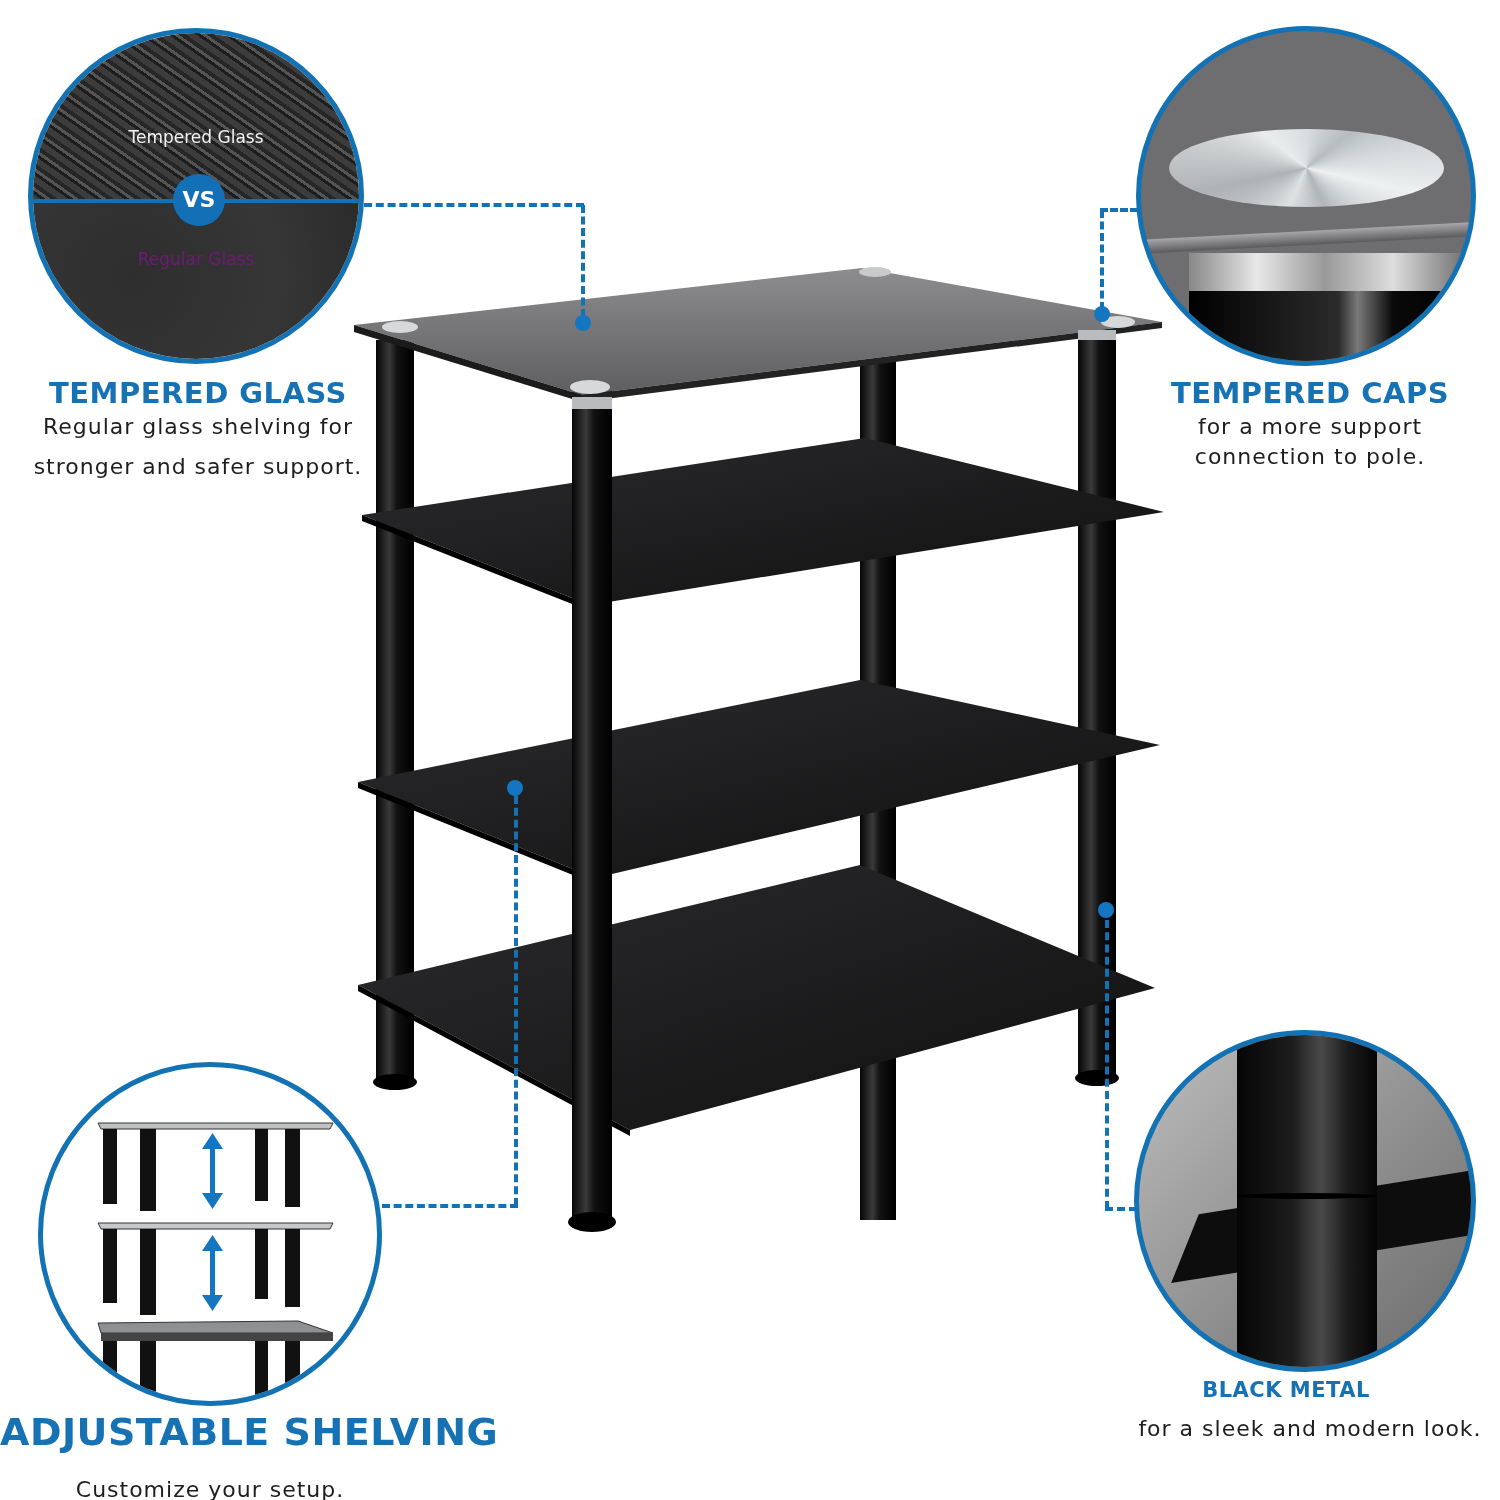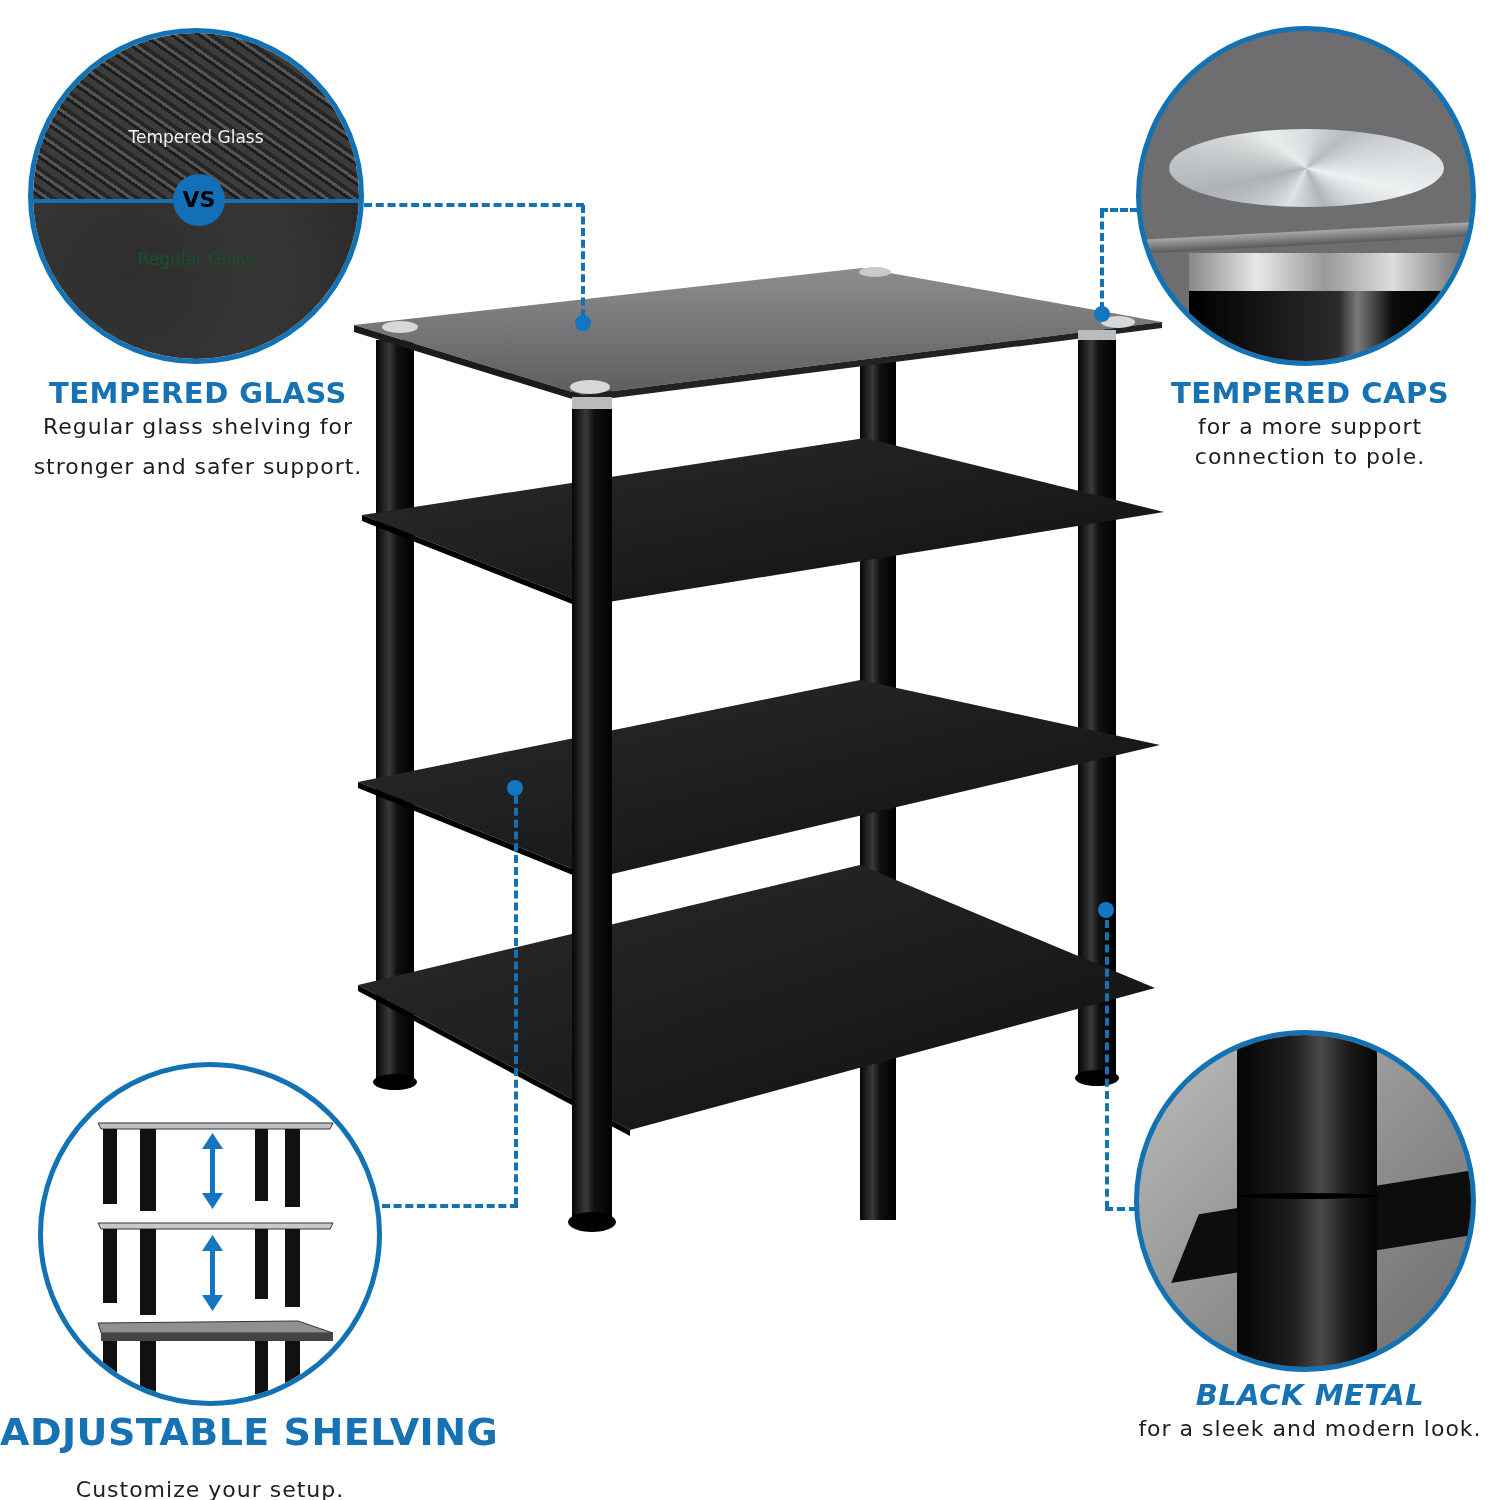--- a/index.html
+++ b/index.html
@@ -62,22 +62,22 @@
     <rect x="232" y="137" width="40" height="12" fill="#b9bbbe"></rect>
     <rect x="738" y="70" width="38" height="10" fill="#b9bbbe"></rect>
   </svg>
 </div>
 
 <div class="circle" style="left:28px;top:28px;width:336px;height:336px;">
   <div class="abs" style="left:0;top:0;width:100%;height:168px;background:repeating-linear-gradient(35deg,#3c3c3c 0 6px,#1d1d1d 6px 9px,#555 9px 12px,#262626 12px 16px);"></div>
   <div class="abs" style="left:0;top:168px;width:100%;height:168px;background:radial-gradient(circle at 30% 45%,#2e2e2e,#363636 60%,#2a2a2a);"></div>
   <div class="abs" style="left:0;top:166px;width:100%;height:4px;background:#1372b4;"></div>
   <div class="abs" style="left:0;width:100%;top:94px;text-align:center;color:#f2f2f2;font-size:17px;">Tempered Glass</div>
-  <div class="abs" style="left:0;width:100%;top:216px;text-align:center;color:#14532d;font-size:17px;">Regular Glass</div>
-  <div class="abs" style="left:140px;top:141px;width:52px;height:52px;border-radius:50%;background:#1470b6;color:#000000;font-weight:bold;font-size:22px;line-height:52px;text-align:center;">
+  <div class="abs" style="left:0;width:100%;top:216px;text-align:center;color:#701a75;font-size:17px;">Regular Glass</div>
+  <div class="abs" style="left:140px;top:141px;width:52px;height:52px;border-radius:50%;background:#1470b6;color:#ffffff;font-weight:bold;font-size:22px;line-height:52px;text-align:center;">
     <span>VS</span>
   </div>
 </div>
 <div class="title" style="left:0;width:396px;top:376px;font-size:29px;">TEMPERED GLASS</div>
 <div class="desc" style="left:0;width:396px;top:412px;">Regular glass shelving for</div>
 <div class="desc" style="left:0;width:396px;top:442px;margin-top:10px;">stronger and safer support.</div>
 
 <div class="dash-h" style="left:364px;top:203px;width:220px;"></div>
 <div class="dash-v" style="left:581px;top:205px;height:112px;"></div>
 <div class="dot" style="left:575px;top:315px;"></div>
@@ -129,17 +129,17 @@
 <div class="desc" style="left:0;width:420px;top:1447px;margin-top:28px;">Customize your setup.</div>
 <div class="dash-h" style="left:382px;top:1204px;width:136px;"></div>
 <div class="dash-v" style="left:514px;top:796px;height:410px;"></div>
 <div class="dot" style="left:507px;top:780px;"></div>
 
 <div class="circle" style="left:1134px;top:1030px;width:342px;height:342px;background:linear-gradient(135deg,#bdbdbd,#8a8a8a 60%,#6b6b6b);">
   <div class="abs" style="left:60px;top:150px;width:330px;height:70px;background:#0d0d0d;transform:skewX(-30deg) rotate(-10deg);"></div>
   <div class="abs" style="left:98px;top:0;width:140px;height:342px;background:linear-gradient(90deg,#050505,#1e1e1e 40%,#4a4a4a 60%,#1a1a1a 80%,#050505);"></div>
   <div class="abs" style="left:98px;top:158px;width:140px;height:6px;background:#000;border-radius:50%;"></div>
 </div>
-<div class="title" style="left:1120px;width:380px;top:1378px;font-size:29px;font-style:italic;">BLACK METAL</div>
+<div class="title" style="left:1096px;width:380px;top:1378px;font-size:21px;">BLACK METAL</div>
 <div class="desc" style="left:1120px;width:380px;top:1414px;">for a sleek and modern look.</div>
 <div class="dash-h" style="left:1105px;top:1207px;width:32px;"></div>
 <div class="dash-v" style="left:1105px;top:920px;height:289px;"></div>
 <div class="dot" style="left:1098px;top:902px;"></div>
 
 </body></html>

